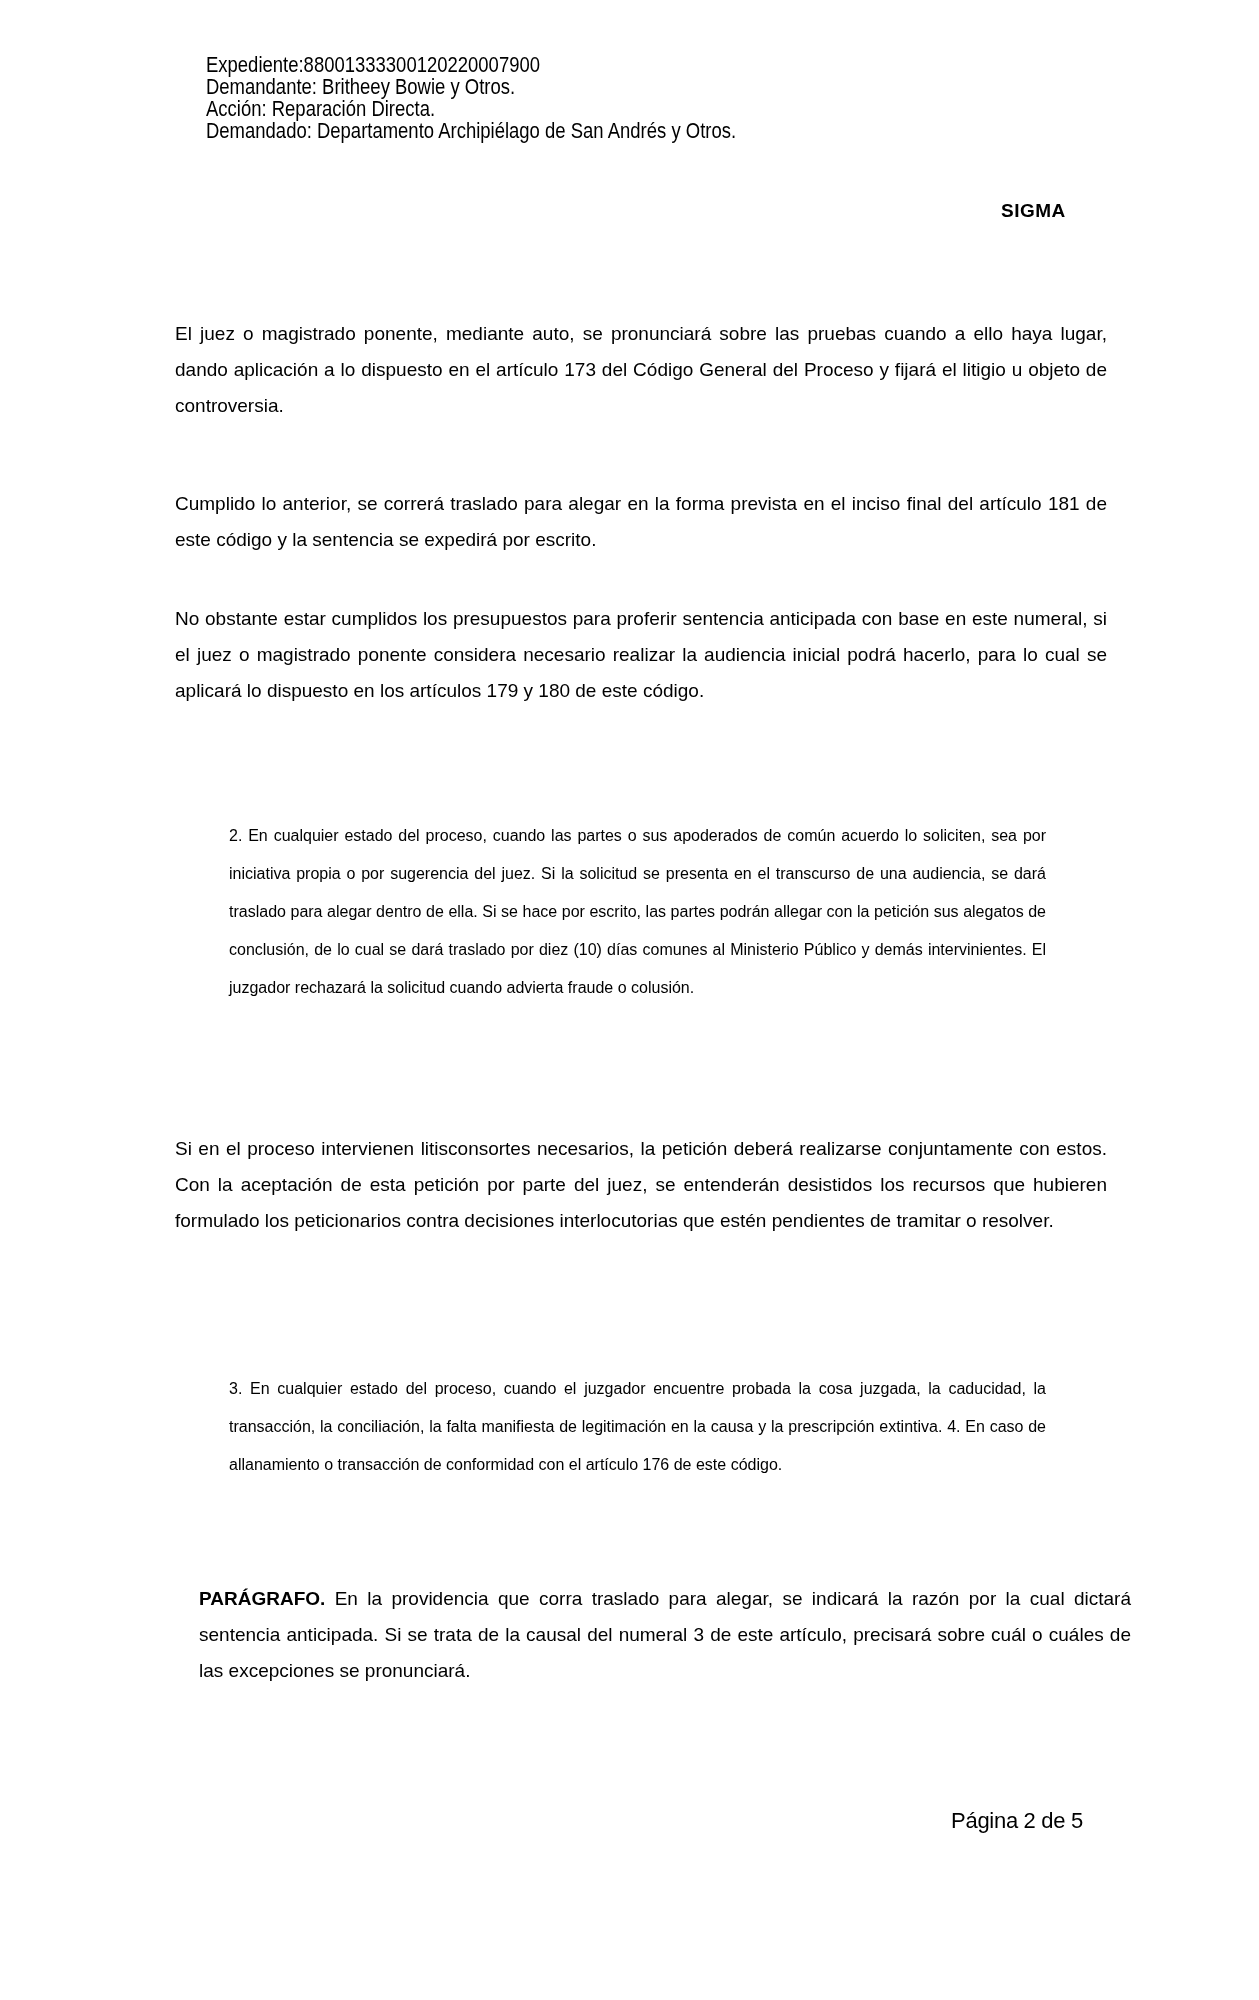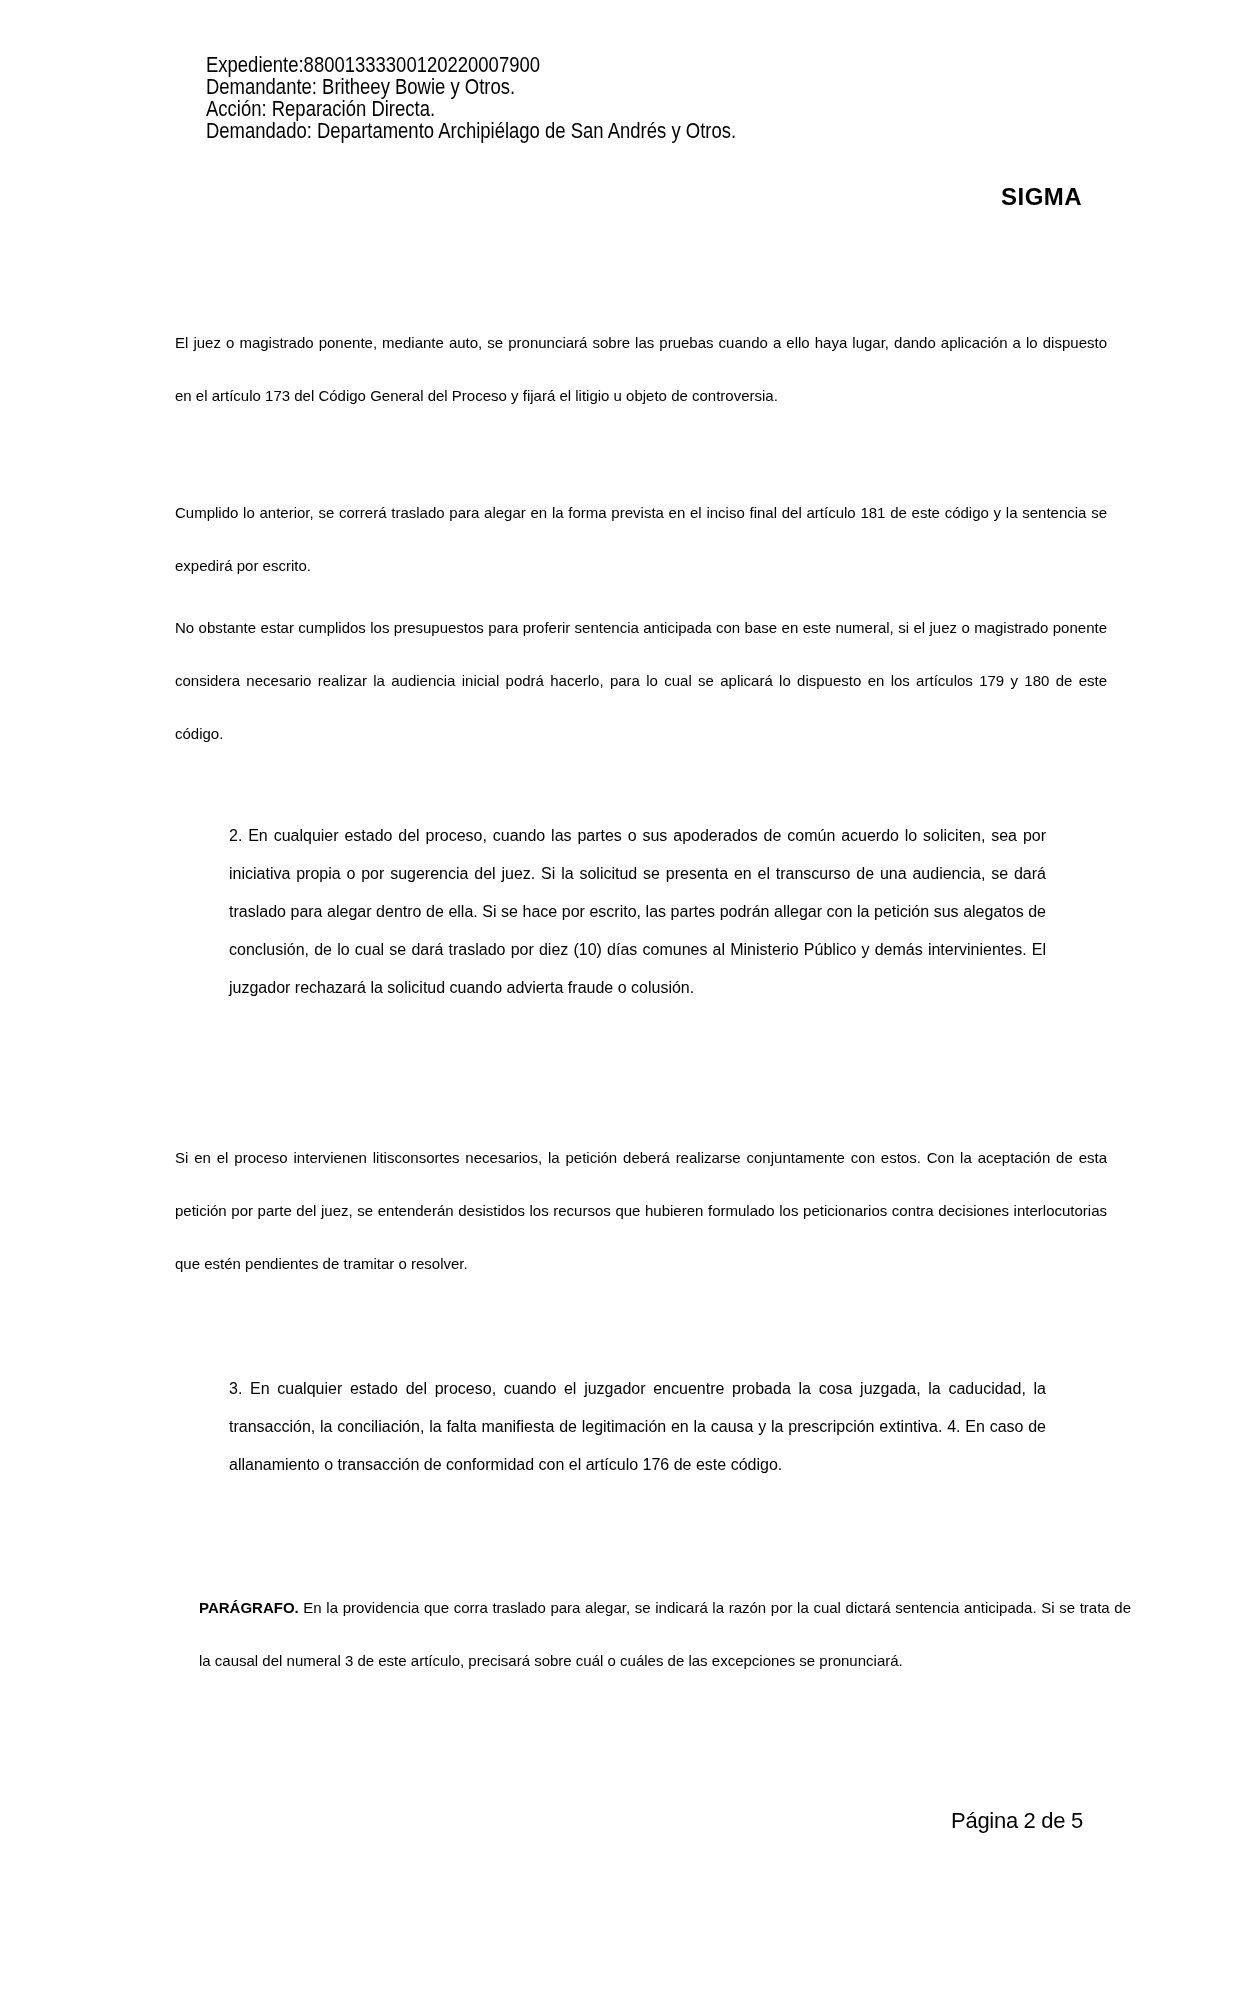--- a/index.html
+++ b/index.html
@@ -27,39 +27,39 @@
   .header {
     position: absolute;
     left: 206px;
     top: 54px;
     font-size: 22px;
     line-height: 22px;
   }
   .sigma {
     position: absolute;
     left: 1001px;
-    top: 183px;
-    font-size: 24px;
+    top: 200px;
+    font-size: 19px;
     font-weight: bold;
     letter-spacing: 0.5px;
   }
   .clause-d {
     position: absolute;
     left: 175px;
     top: 207px;
     font-size: 24px;
     line-height: 37px;
   }
   .body {
     position: absolute;
     left: 175px;
     width: 932px;
     margin: 0;
-    font-size: 15px;
-    line-height: 53px;
+    font-size: 19px;
+    line-height: 36px;
     text-align: justify;
     text-align-last: left;
   }
   .indent {
     position: absolute;
     left: 229px;
     width: 817px;
     margin: 0;
     font-size: 16px;
     line-height: 38px;

